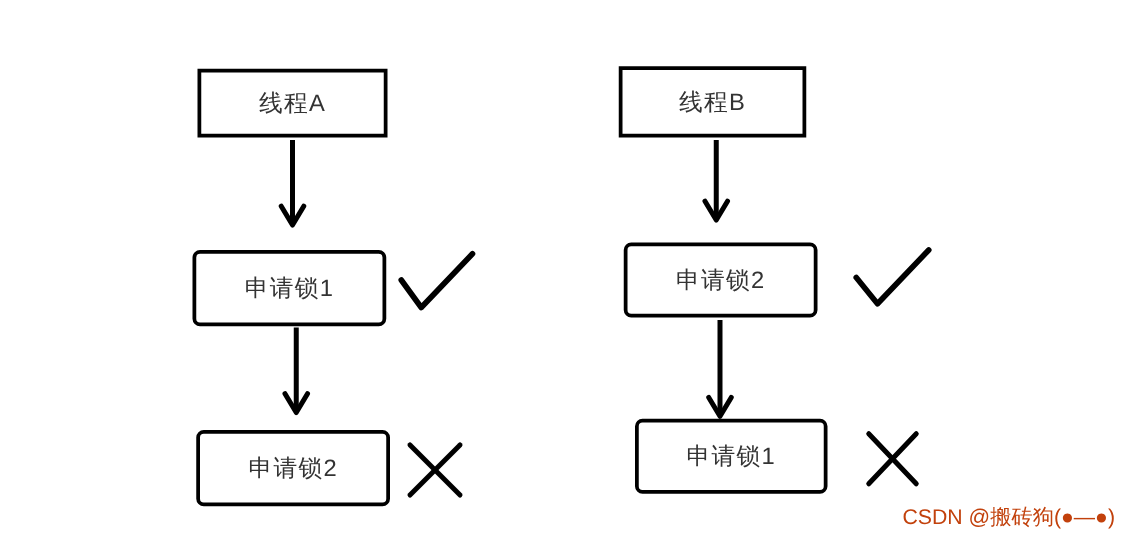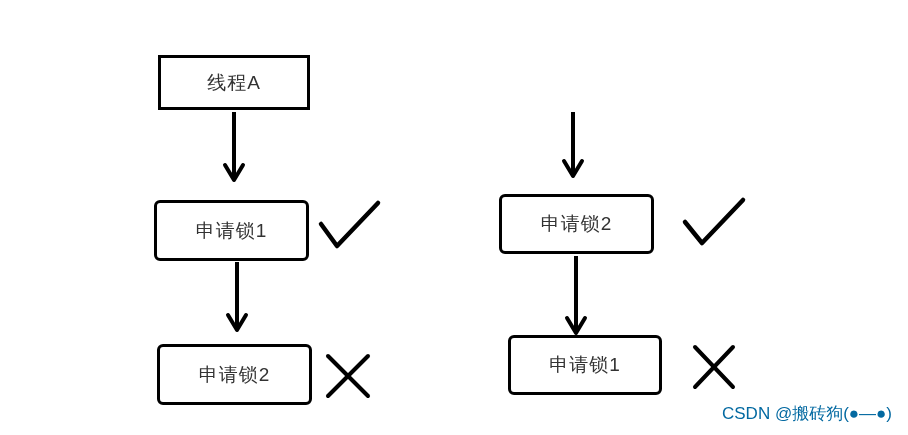--- a/index.html
+++ b/index.html
@@ -49,35 +49,36 @@
   }
   #marks .stroke {
     fill: none;
     stroke: #000000;
   }
   .watermark {
     position: absolute;
     right: 16px;
     top: 402px;
     font-size: 17px;
-    color: #0369a1;
+    color: #c2410c;
     white-space: nowrap;
   }
 </style>
 </head>
 <body>
 
 <div id="canvas">
 
   <div class="node" id="a-thread">线程A</div>
 
   <div class="node rounded" id="a-lock1">申请锁1</div>
 
   <div class="node rounded" id="a-lock2">申请锁2</div>
 
+  <div class="node" id="b-thread">线程B</div>
 
   <div class="node rounded" id="b-lock1">申请锁2</div>
 
   <div class="node rounded" id="b-lock2">申请锁1</div>
 
   <svg id="marks" viewBox="0 0 908 435" xmlns="http://www.w3.org/2000/svg">
 
     <g>
       <line class="stroke" x1="234" y1="112" x2="234" y2="177" stroke-width="4"></line>
       <polyline class="stroke" points="225,165 234,180 243,165" stroke-width="4" stroke-linecap="round" stroke-linejoin="round"></polyline>

